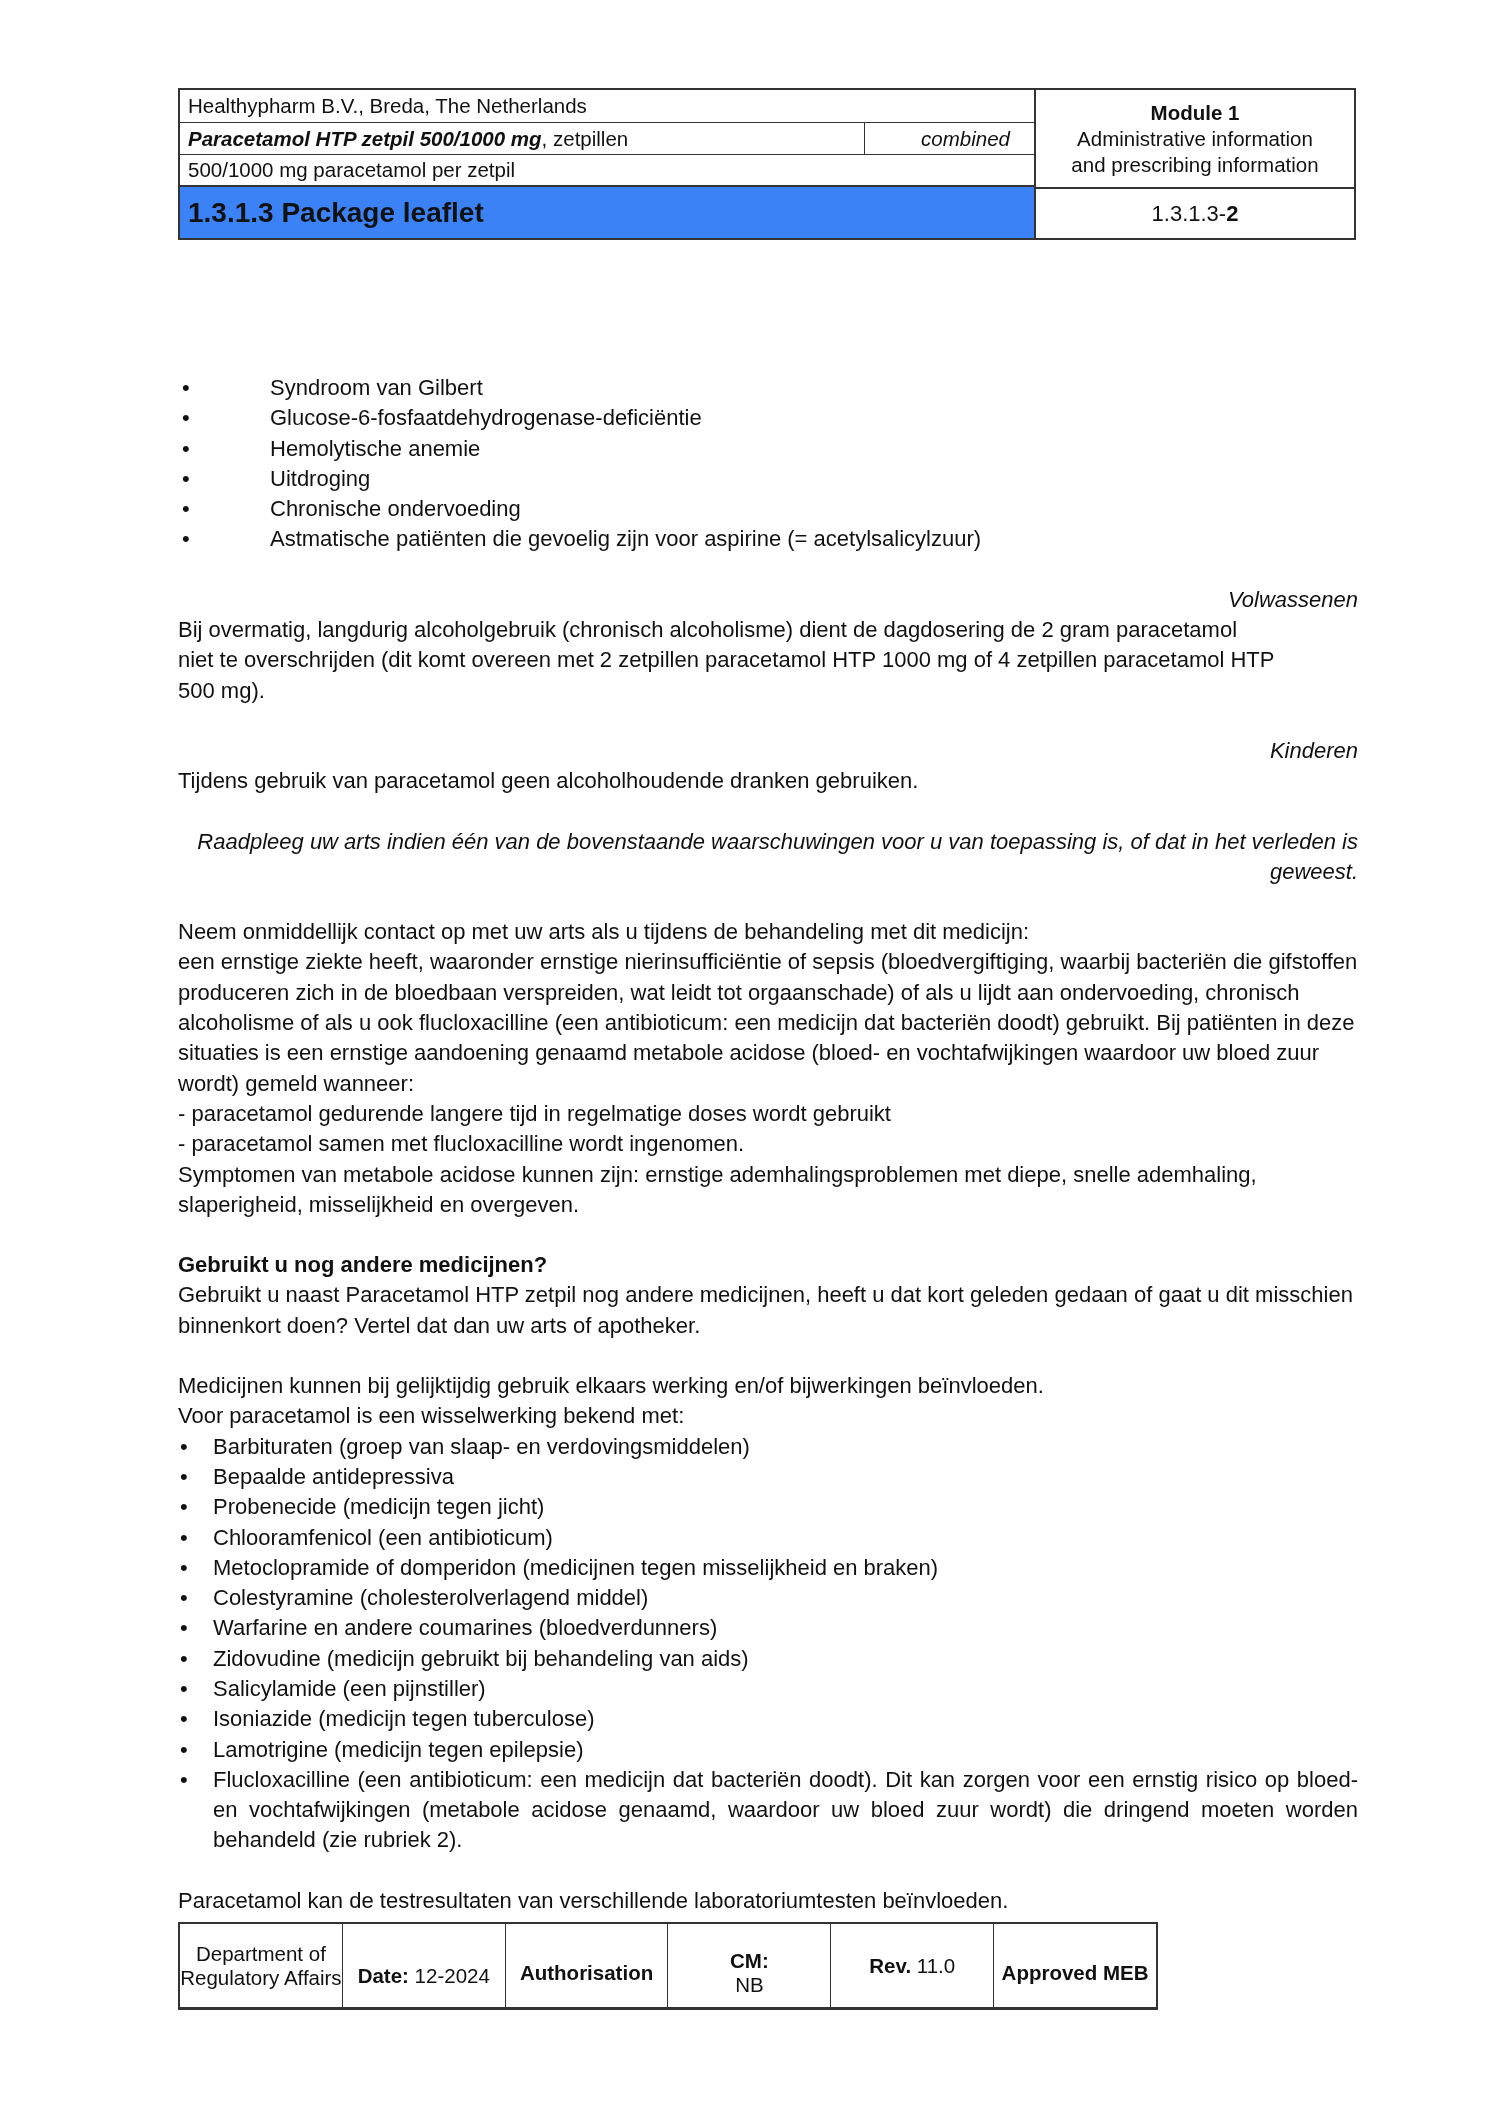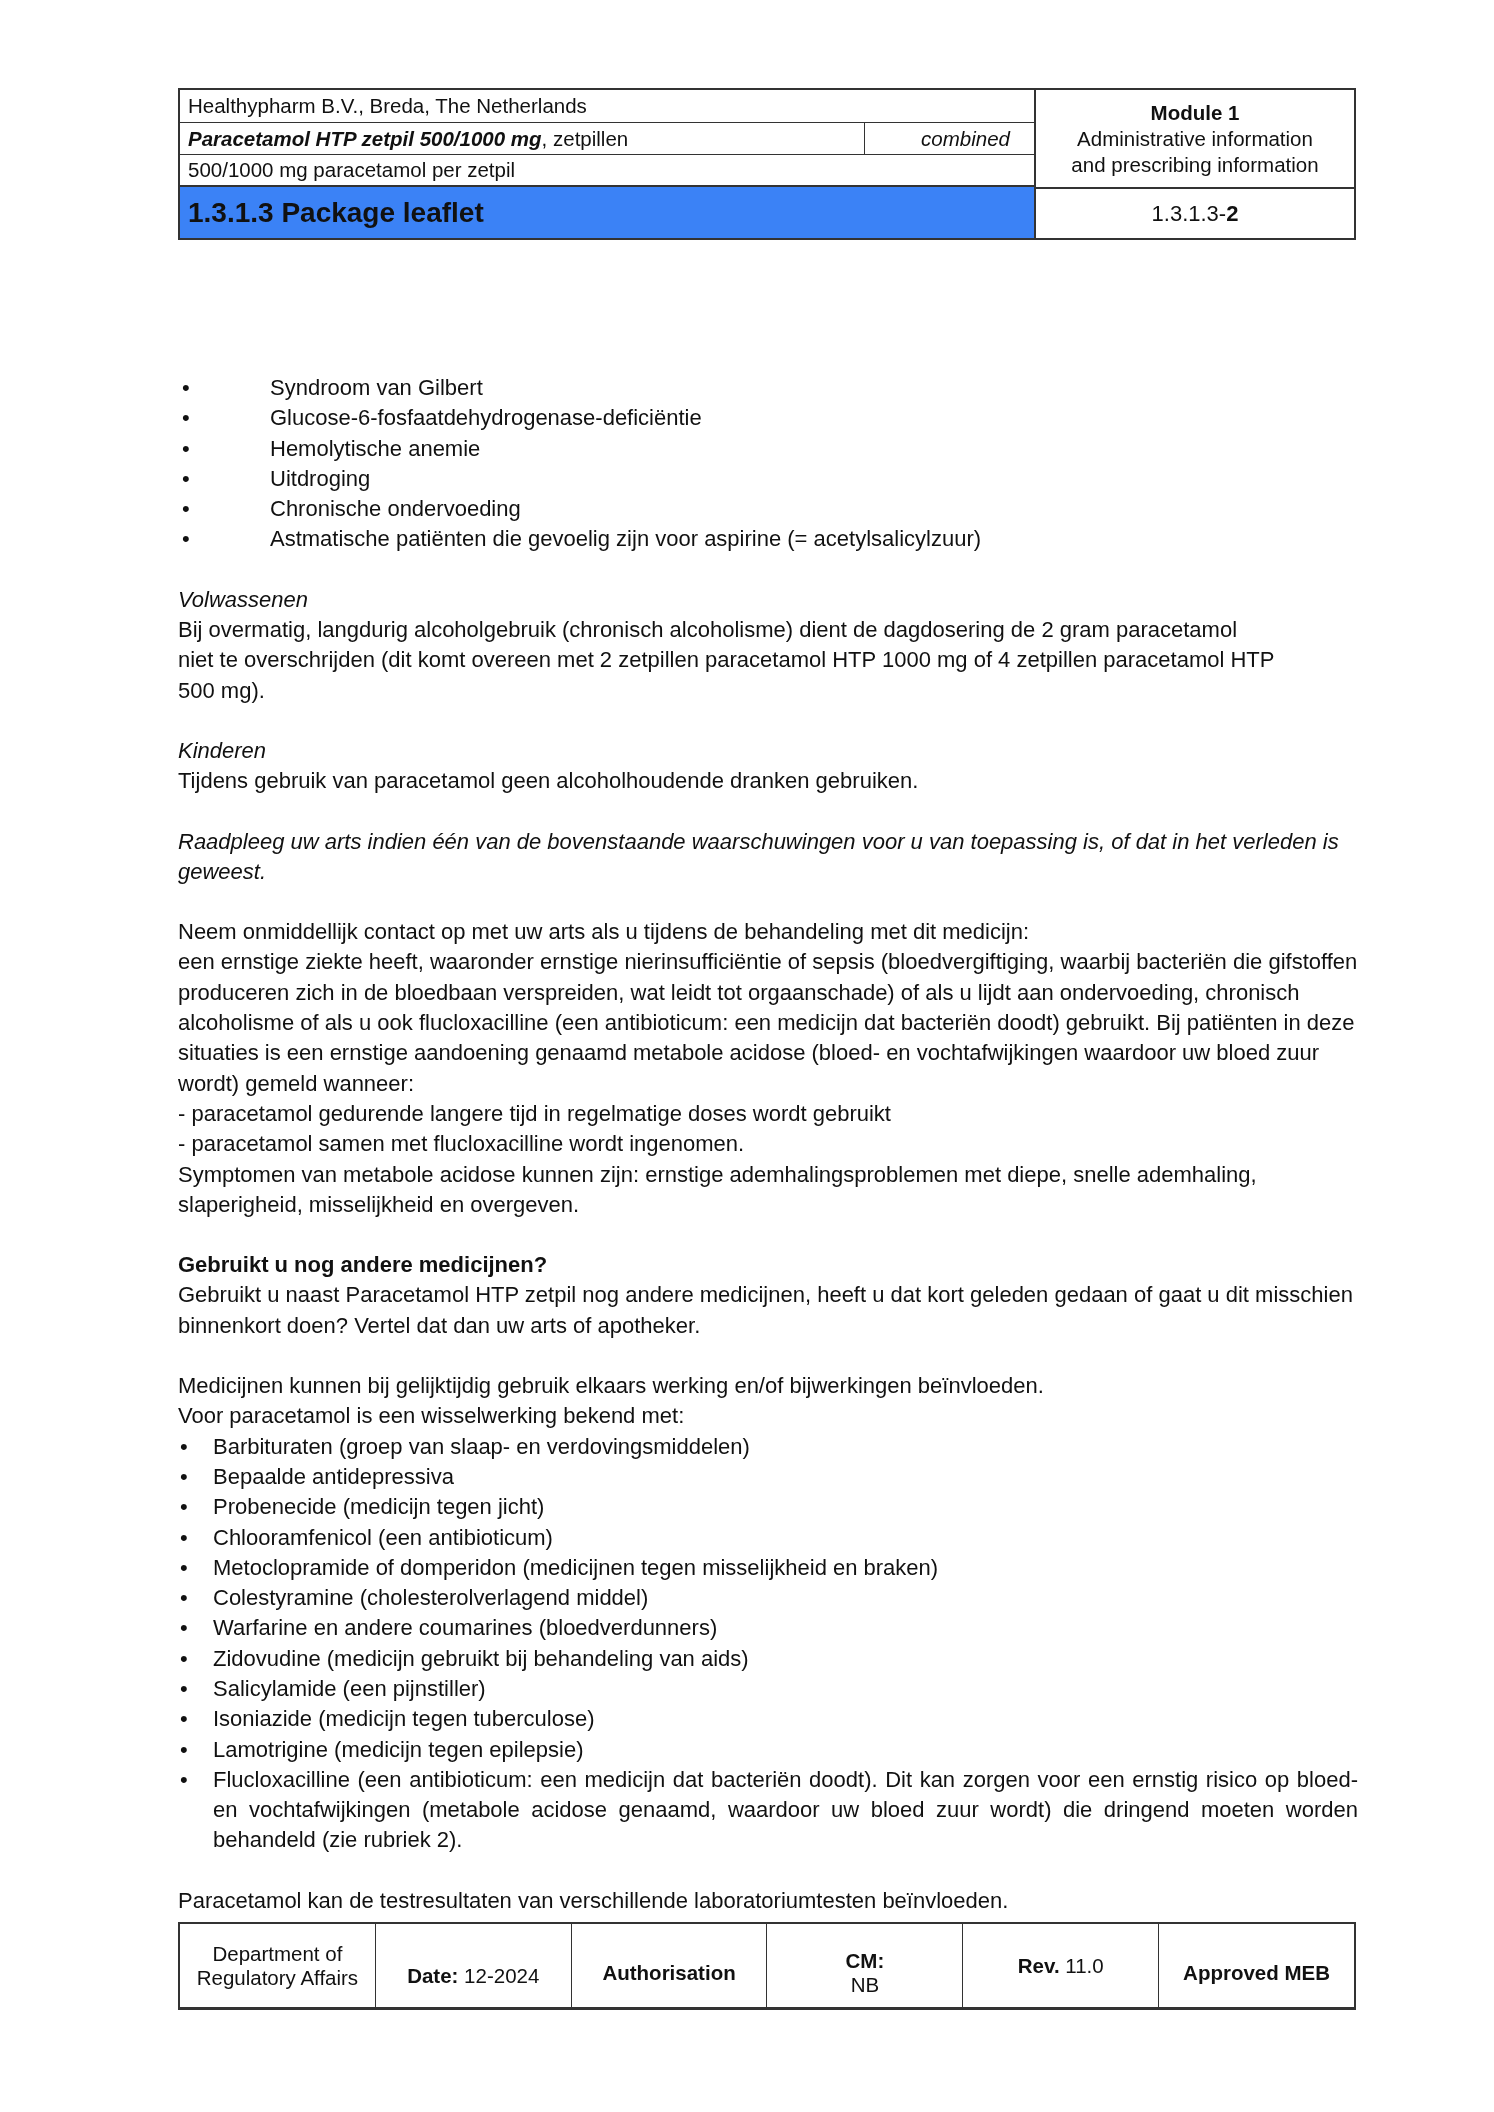--- a/index.html
+++ b/index.html
@@ -23,23 +23,23 @@
   .pg { flex:1; display:flex; align-items:center; justify-content:center; font-size:22px; }
   .content { position:absolute; left:178px; top:373px; width:1180px; font-size:22px; line-height:30.3px; }
   .blist { margin:0; padding:0; list-style:none; }
   .blist li { position:relative; padding-left:92px; }
   .blist li::before { content:"•"; position:absolute; left:4px; }
   .ilist { margin:0; padding:0; list-style:none; }
   .ilist li { position:relative; padding-left:35px; text-align:justify; }
   .ilist li::before { content:"•"; position:absolute; left:2px; }
   p { margin:0; }
   .gap { height:30px; }
-  .it { font-style:italic; }
+  .it { font-style:italic;text-align:right; }
   .b { font-weight:bold; }
-  .ftr { position:absolute; left:178px; top:1922px; width:1178px; height:88px; border:2px solid #333;
+  .ftr { position:absolute; left:178px; top:1922px; width:980px; height:88px; border:2px solid #333;
          border-bottom:3px solid #333; box-sizing:border-box; display:flex; font-size:20.5px; }
   .ftr > div { flex:1; border-right:1.5px solid #333; display:flex; flex-direction:column;
                align-items:center; text-align:center; }
   .ftr > div:last-child { border-right:none; }
   .cen { justify-content:center; }
   .top { justify-content:center; padding-top:14px; }
 </style>
 </head>
 <body>
 

